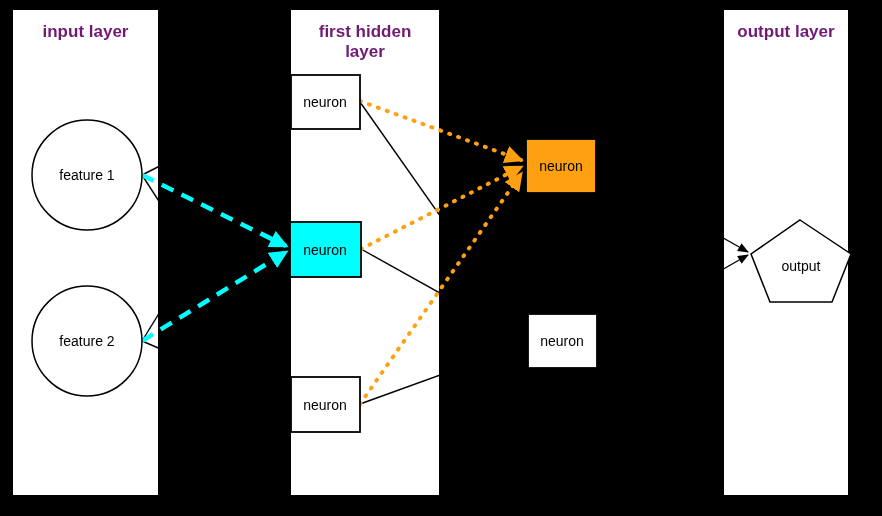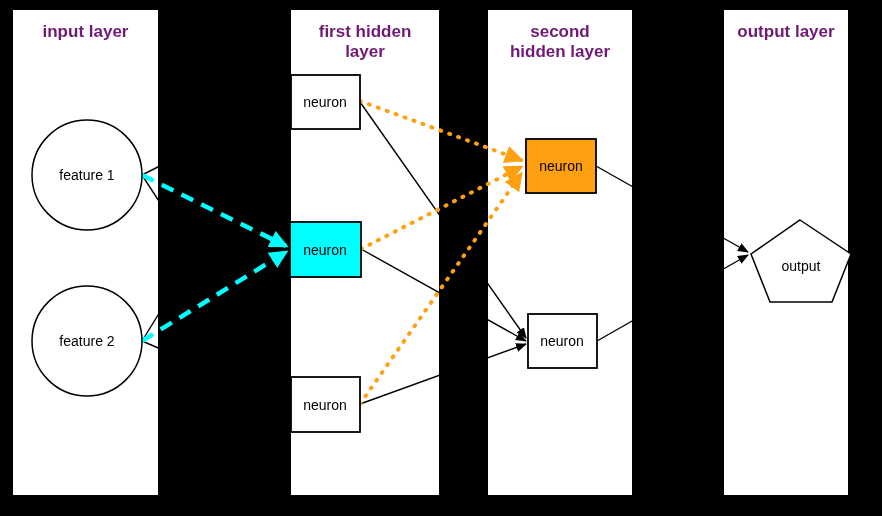--- a/index.html
+++ b/index.html
@@ -46,23 +46,20 @@
 </head>
 <body>
 
 <div class="stage">
 
   <div class="panel" style="left:13px;  width:145px;">
     <div class="panel-title">input layer</div>
   </div>
   <div class="panel" style="left:251px; width:148px;margin-left:40px;">
     <div class="panel-title">first hidden layer</div>
-  </div>
-  <div class="panel" style="left:488px; width:144px;">
-    <div class="panel-title">second hidden layer</div>
   </div>
   <div class="panel" style="left:724px; width:124px;">
     <div class="panel-title">output layer</div>
   </div>
 
   <svg class="net-svg" width="882" height="516" viewBox="0 0 882 516">
     <defs>
       <marker id="mB" markerUnits="userSpaceOnUse" markerWidth="13" markerHeight="11" refX="10" refY="4.5" orient="auto">
         <path d="M0,0 L11,4.5 L0,9 Z" fill="#000"></path>
       </marker>

